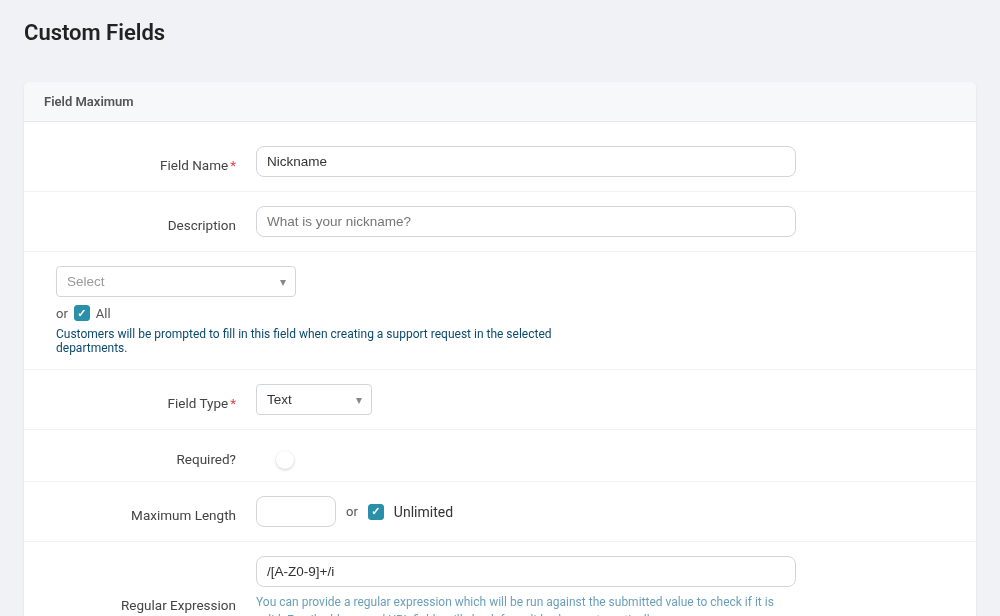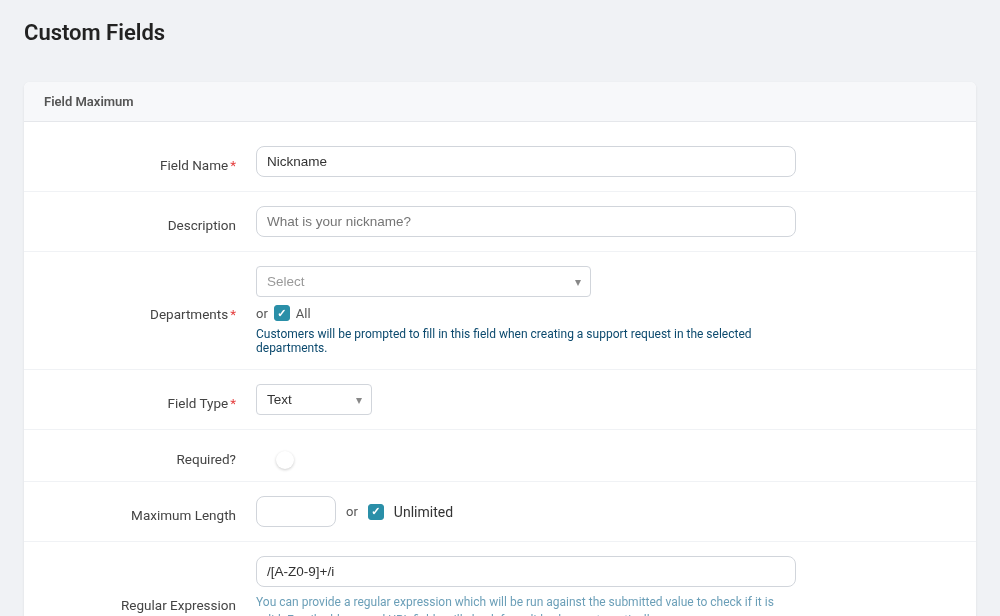--- a/index.html
+++ b/index.html
@@ -71,21 +71,21 @@
       color: #333;
       background: #fff;
       outline: none;
     }
     input[type="text"].full-width {
       width: 100%;
       max-width: 540px;
     }
     .select-wrap {
       position: relative;
-      width: 335px;
+      width: 240px;
     }
     .select-wrap select {
       width: 100%;
       padding: 7px 30px 7px 10px;
       border: 1px solid #d1d5db;
       border-radius: 4px;
       font-size: 13.5px;
       color: #999;
       background: #fff;
       appearance: none;
@@ -224,23 +224,20 @@
       </div>
 
       <div class="form-row">
         <div class="form-label">Description</div>
         <div class="form-control-wrap">
           <input type="text" class="full-width" placeholder="What is your nickname?" style="">
         </div>
       </div>
 
       <div class="form-row">
-        <div class="form-label">
-          <span>Departments</span><span class="required-star">*</span>
-        </div>
         <div class="form-control-wrap">
           <div class="select-wrap">
             <select>
               <option value="">Select</option>
             </select>
             <span class="select-arrow">▾</span>
           </div>
           <div class="or-all-row">
             <span>or</span>
             <div class="checkbox-custom"></div>

